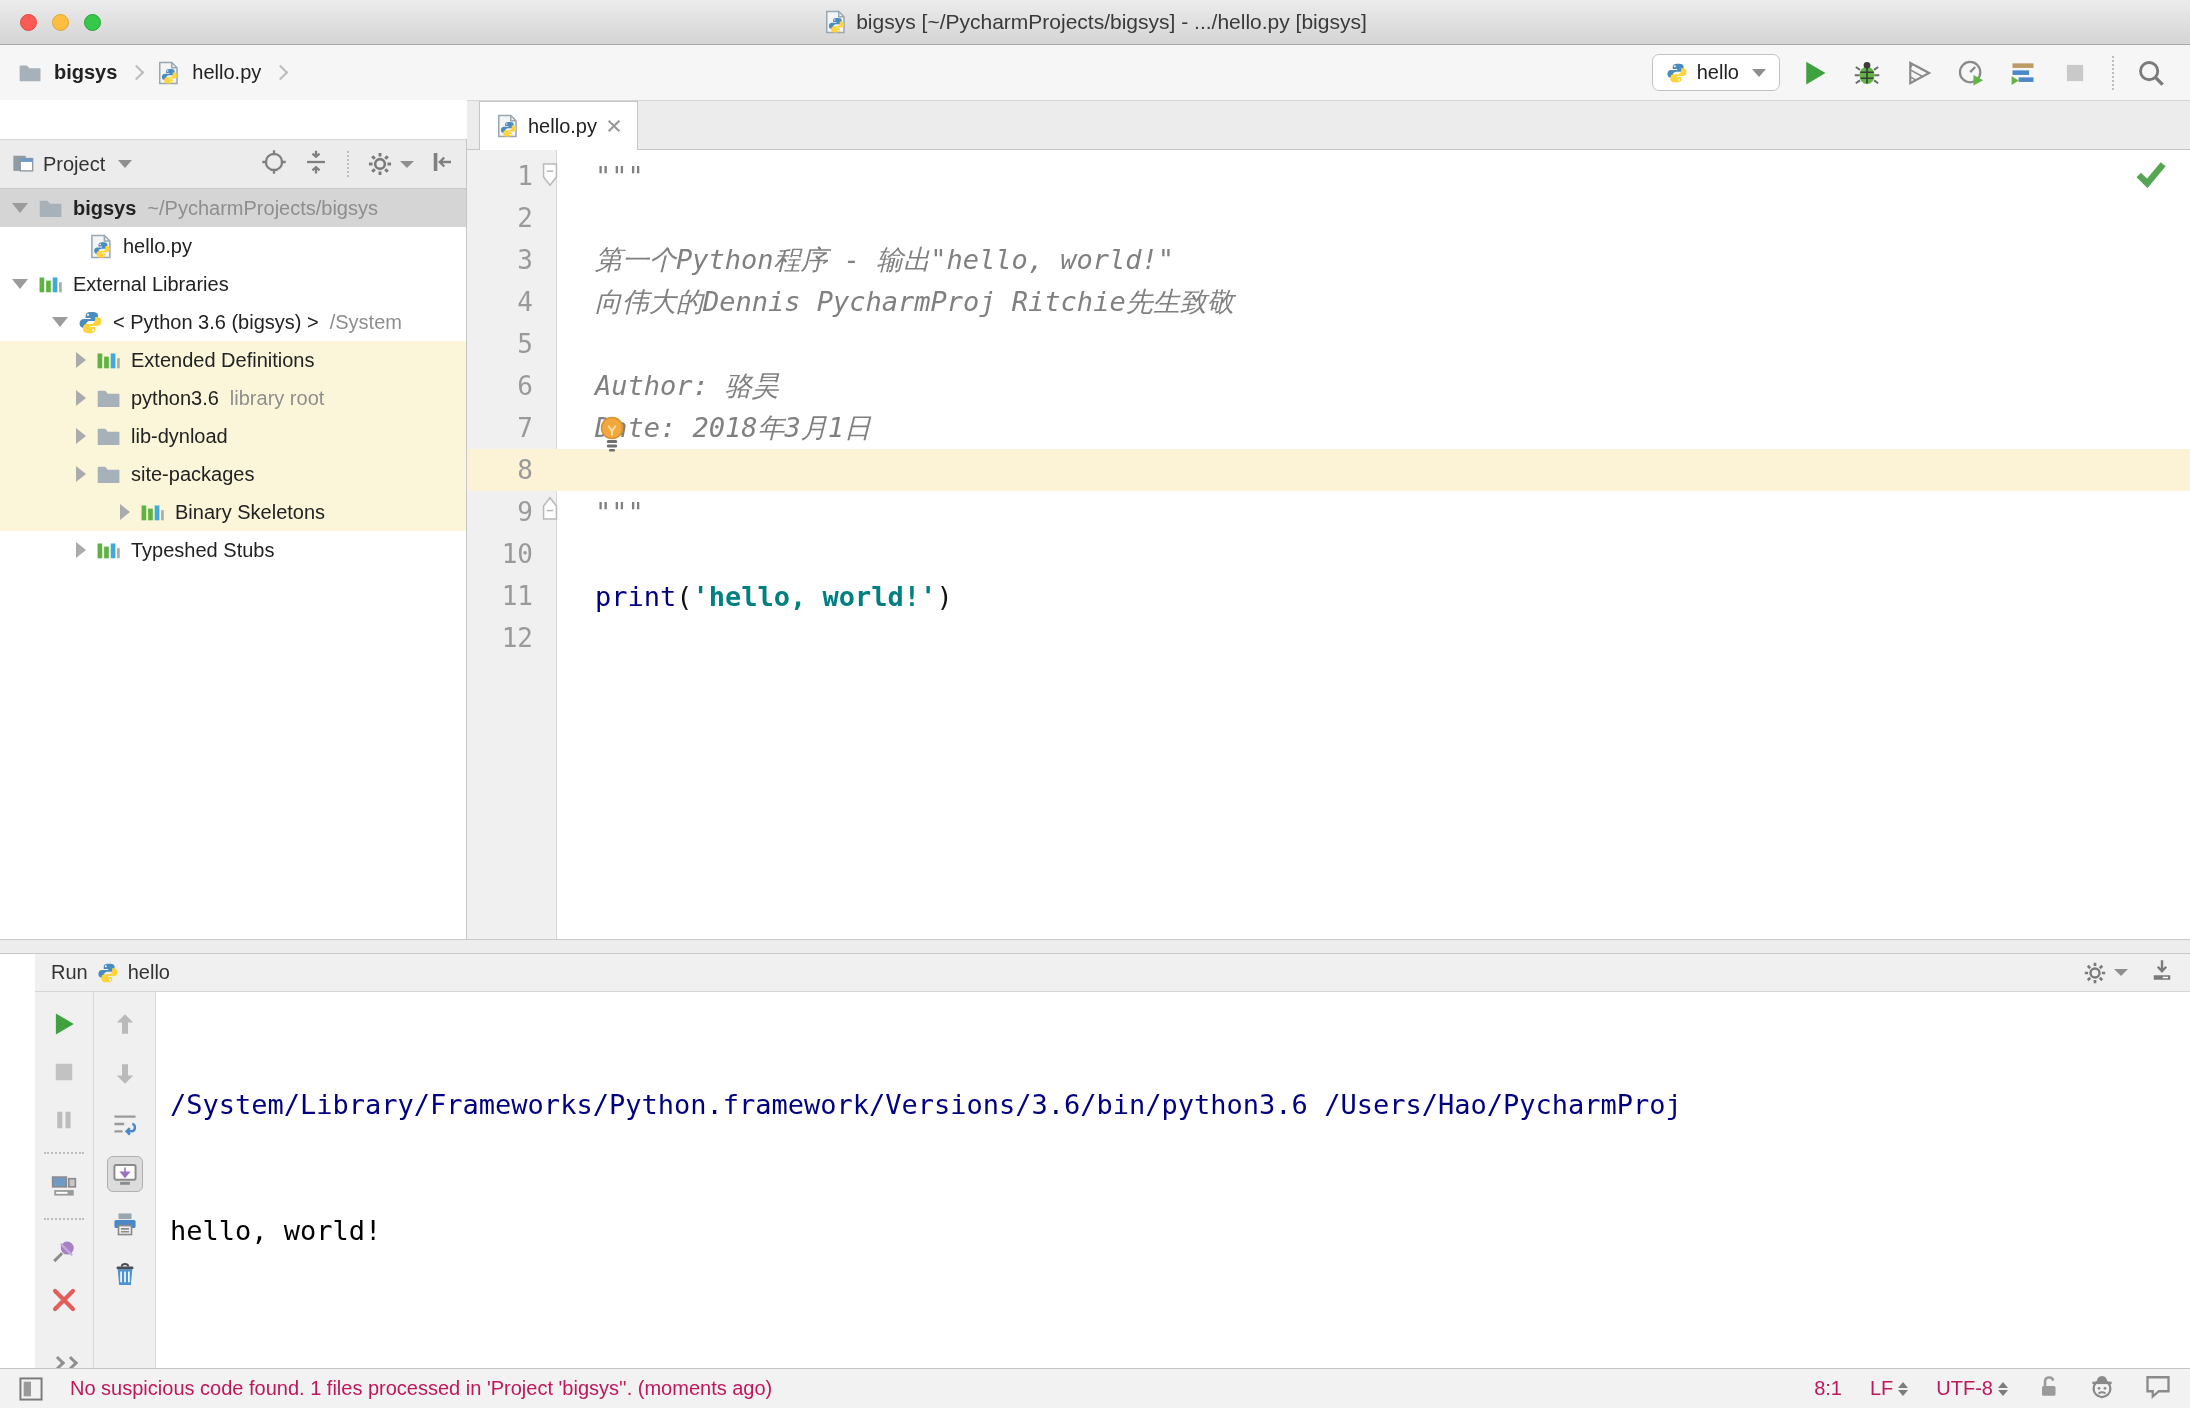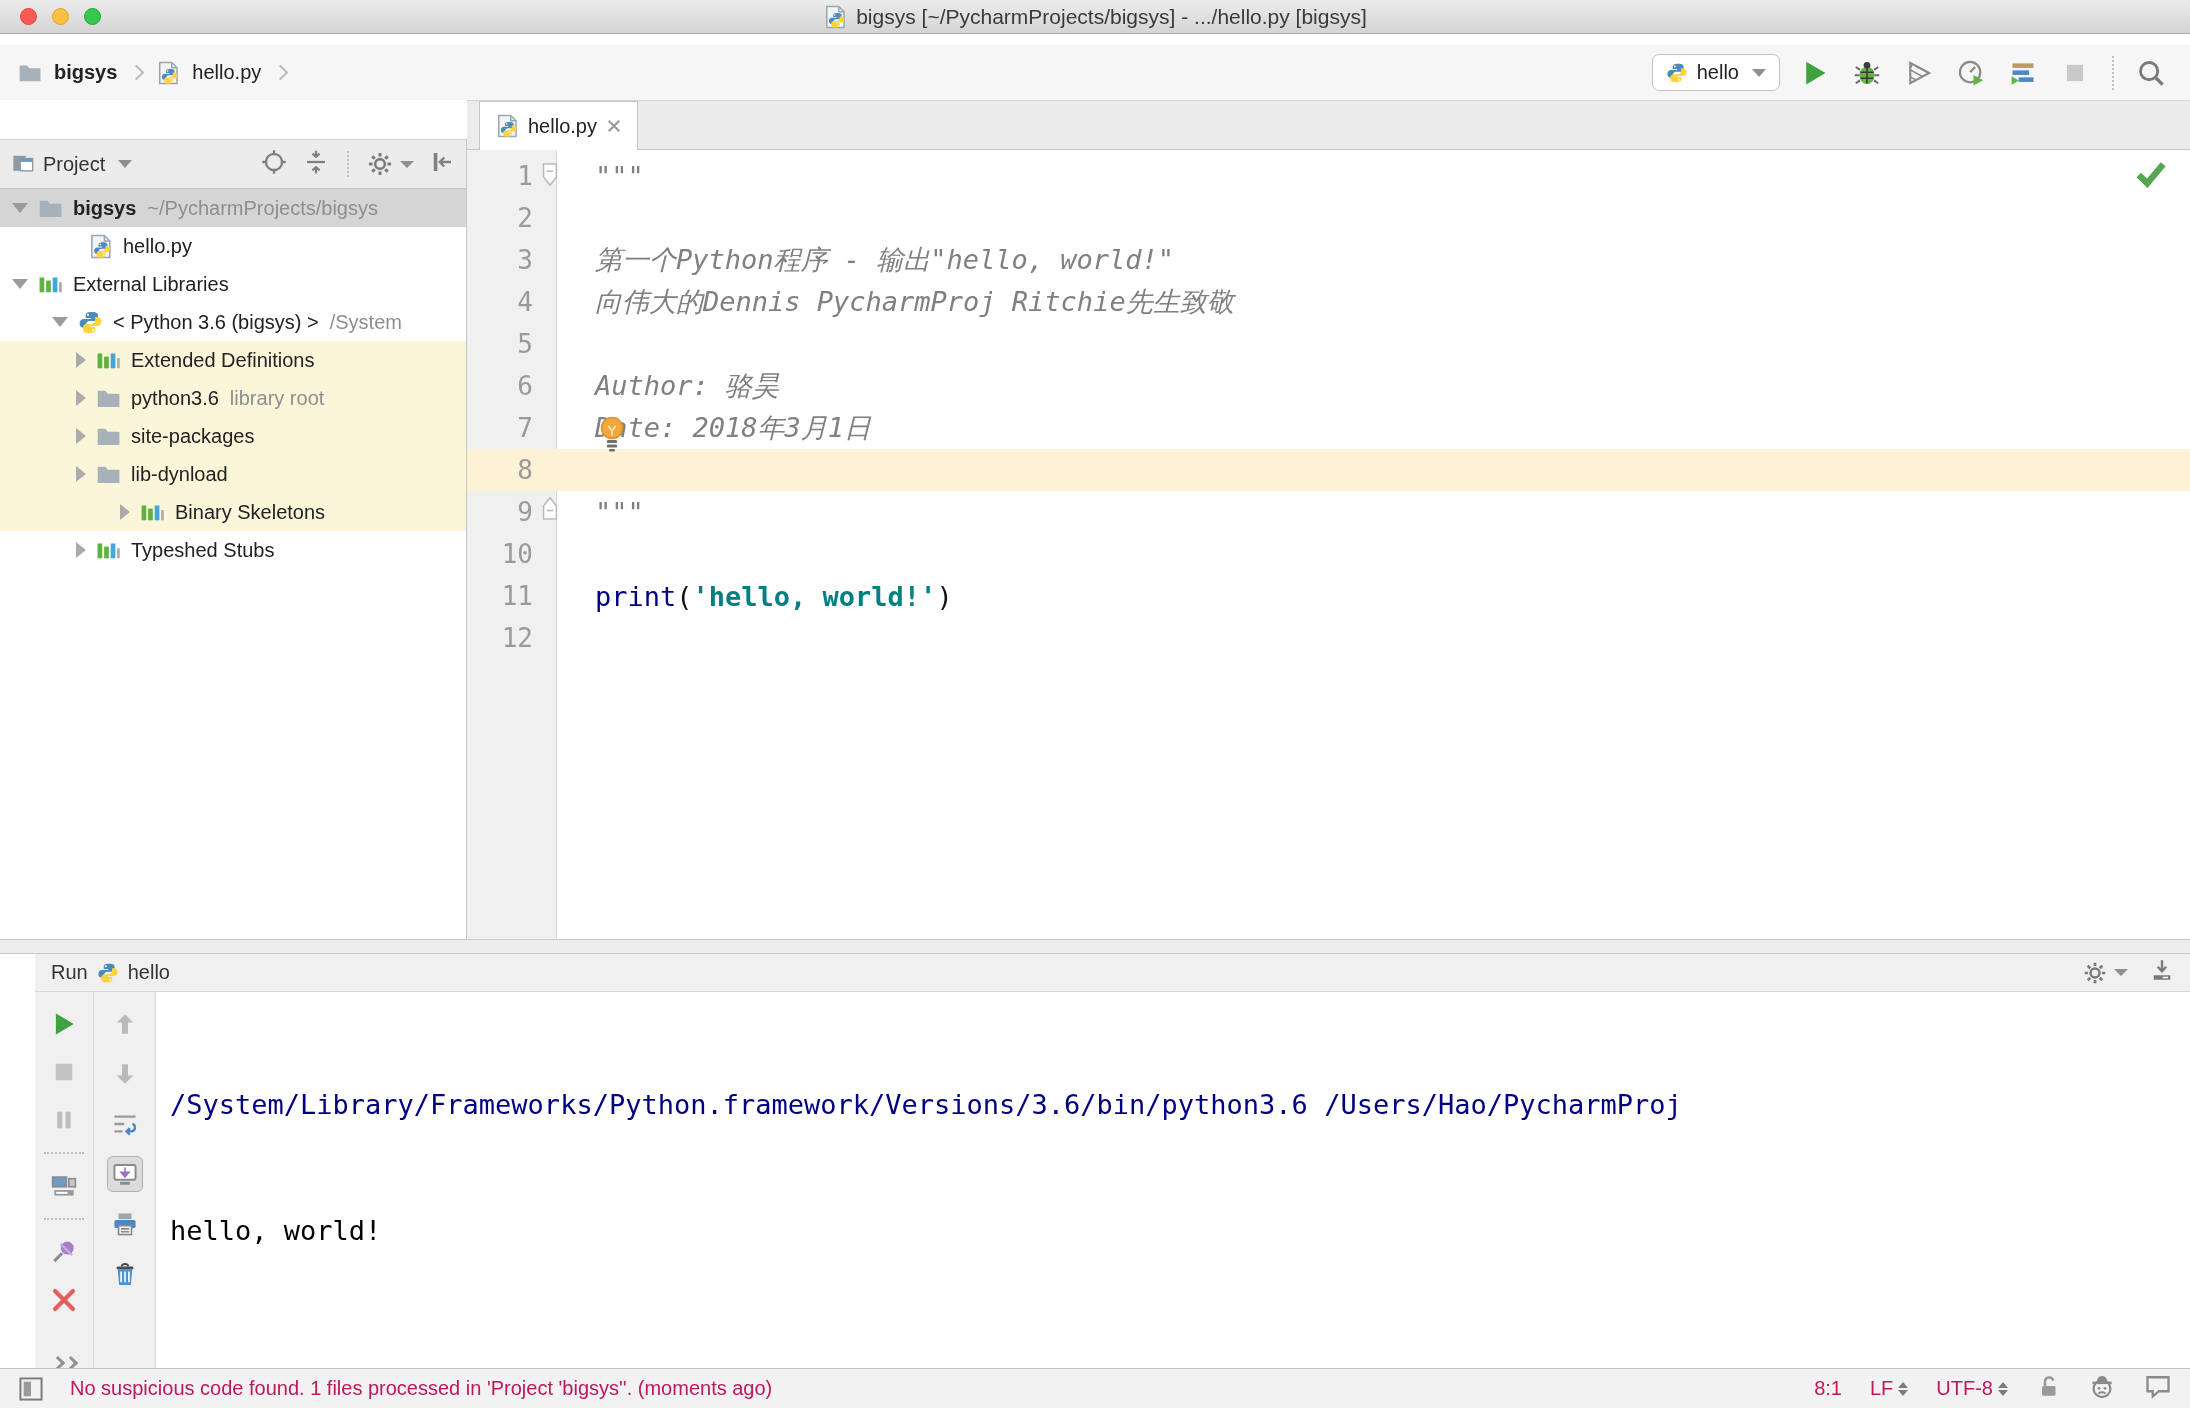--- a/index.html
+++ b/index.html
@@ -1,21 +1,21 @@
 <!DOCTYPE html>
 <html><head>
 <meta charset="utf-8">
 <style>
   * { box-sizing: border-box; margin: 0; padding: 0; }
   html,body { width:2190px; height:1408px; }
   body { font-family:"Liberation Sans", sans-serif; background:#fff; overflow:hidden; }
   #app { position:relative; width:2190px; height:1408px; background:#fff; }
 
   
-  .titlebar { position:absolute; top:0; left:0; right:0; height:34px;
+  .titlebar { position:absolute; top:0; left:0; right:0; height:45px;
     background:linear-gradient(#ECECEC,#D4D4D4); border-bottom:1px solid #A8A8A8;
     display:flex; align-items:center; }
   .lights { position:absolute; left:20px; top:0; bottom:0; display:flex; align-items:center; gap:15px; }
   .light { width:17px; height:17px; border-radius:50%; }
   .light.red { background:#FB5A55; border:1px solid #E2463F; }
   .light.yellow { background:#FDBE41; border:1px solid #E0A635; }
   .light.green { background:#35C84A; border:1px solid #27A435; }
   .wtitle { margin:0 auto; display:flex; align-items:center; gap:9px; font-size:21px; color:#3A3A3A; font-weight:500; }
 
   
@@ -325,30 +325,30 @@
           <span class="tlabel">python3.6</span>
           <span class="tsuffix">library root</span>
         </div>
         <div class="trow hl" style="padding-left:76px">
           <span class="tarrow closed"></span>
           <span class="ticon">
               <svg width="25" height="25" viewBox="0 0 16 16">
                 <use href="#folder"></use>
               </svg>
             </span>
-          <span class="tlabel">site-packages</span>
+          <span class="tlabel">lib-dynload</span>
         </div>
         <div class="trow hl" style="padding-left:76px">
           <span class="tarrow closed"></span>
           <span class="ticon">
               <svg width="25" height="25" viewBox="0 0 16 16">
                 <use href="#folder"></use>
               </svg>
             </span>
-          <span class="tlabel">lib-dynload</span>
+          <span class="tlabel">site-packages</span>
         </div>
         <div class="trow hl" style="padding-left:120px">
           <span class="tarrow closed"></span>
           <span class="ticon">
               <svg width="25" height="25" viewBox="0 0 16 16">
                 <use href="#library"></use>
               </svg>
             </span>
           <span class="tlabel">Binary Skeletons</span>
         </div>

